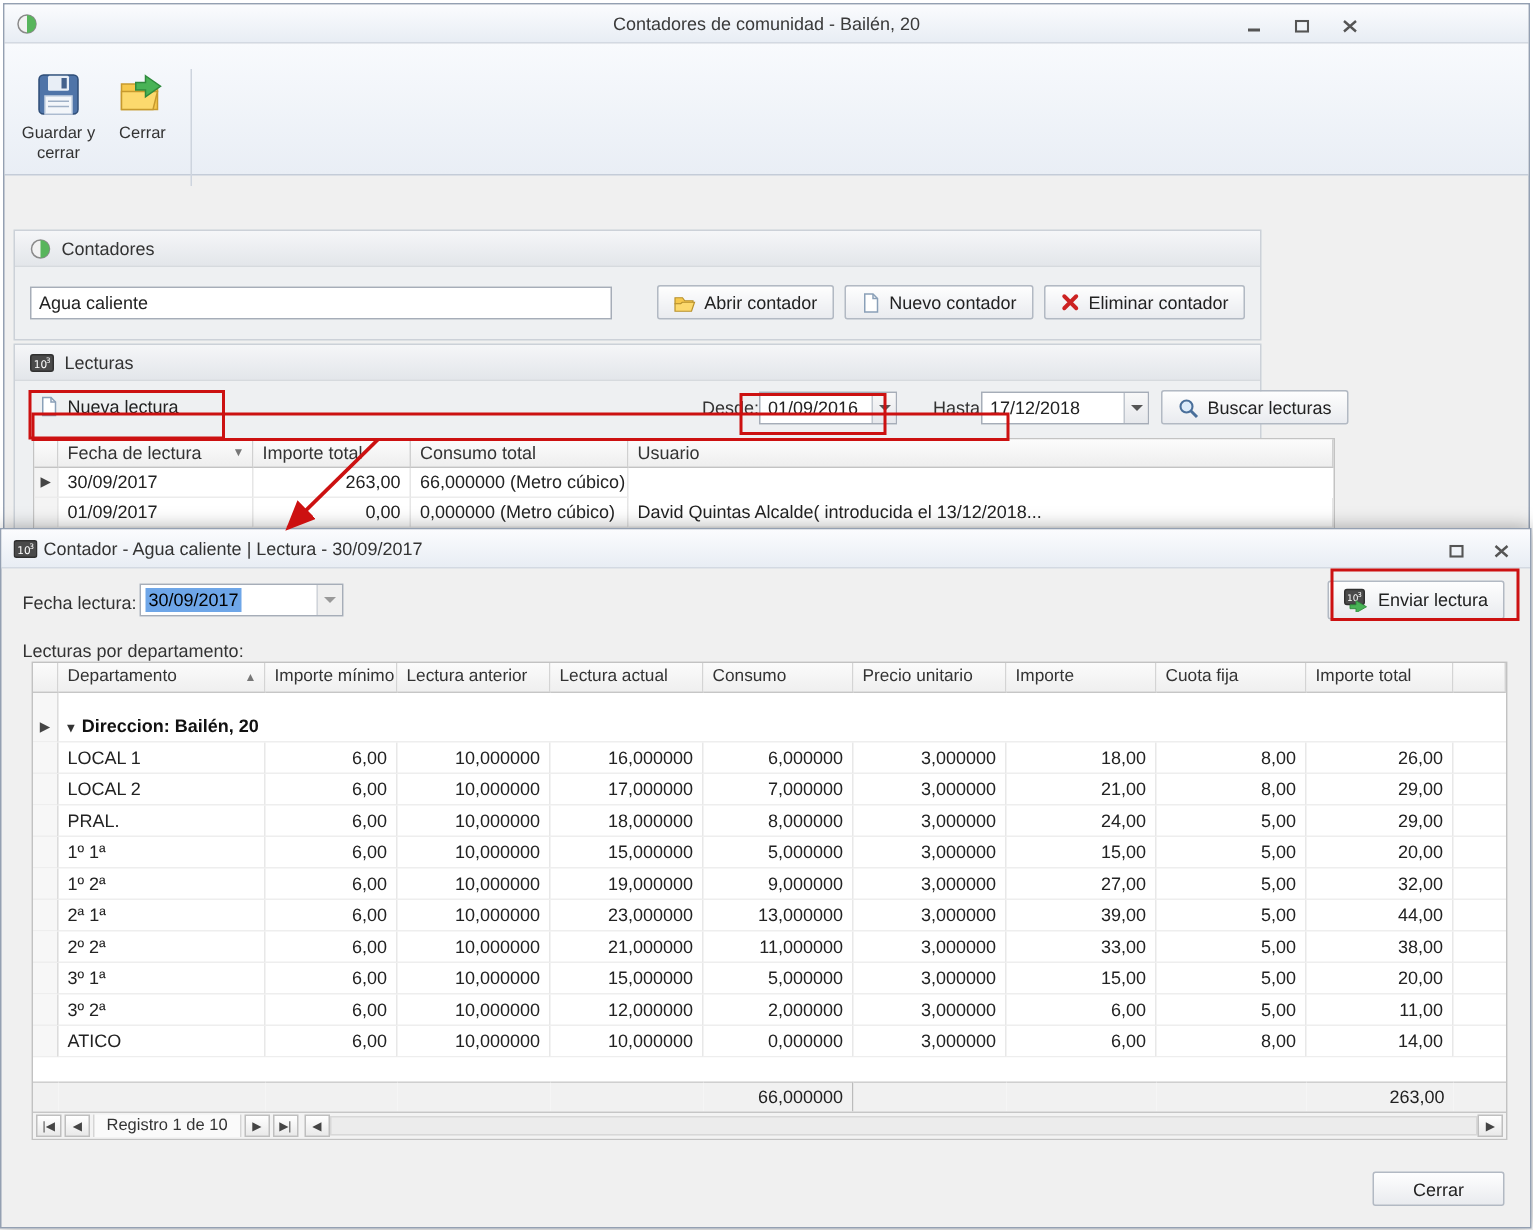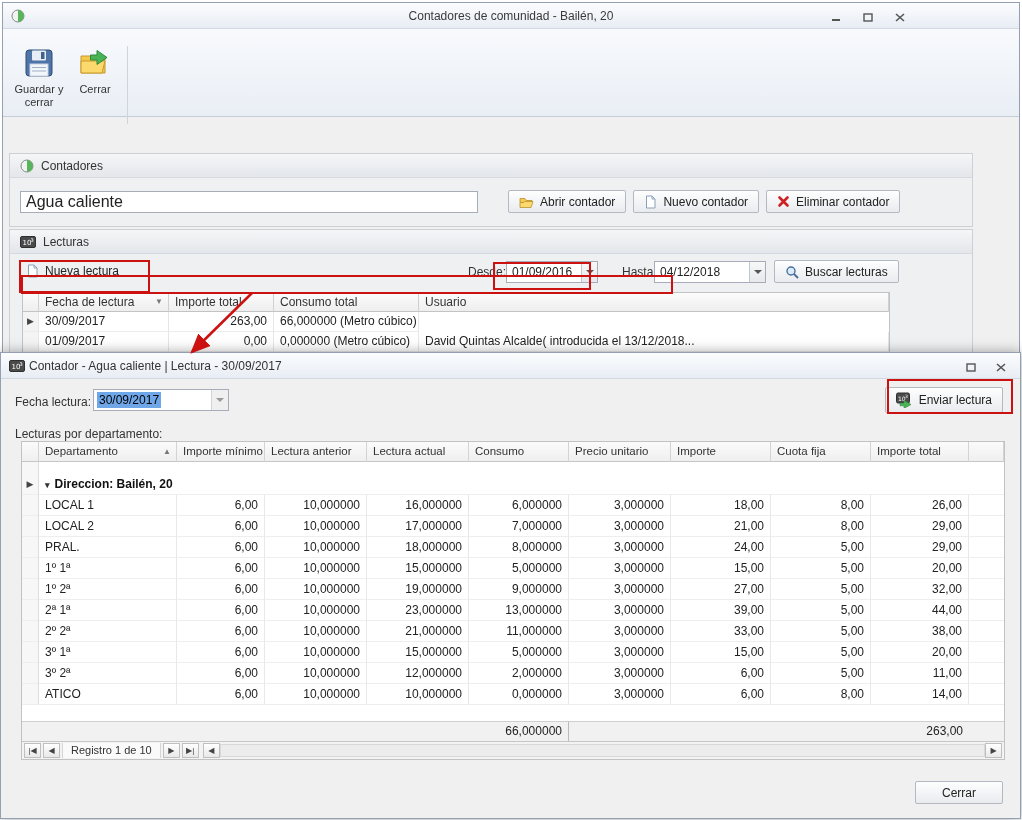--- a/index.html
+++ b/index.html
@@ -15,26 +15,26 @@
   .winbtn{width:14px;height:12px;display:flex;align-items:center;justify-content:center;cursor:default}
   
   .tabstrip{height:24px;background:linear-gradient(#eef1f6,#e6ebf2);display:flex;align-items:flex-end;padding-left:10px;position:relative}
   .tab{padding:3px 14px 3px;background:linear-gradient(#fefefe,#f2f5f9);border:1px solid #b9c3d1;border-bottom:none;border-radius:3px 3px 0 0;color:#333}
   .ribbon-collapse{position:absolute;right:116px;top:6px}
   .ribbon{height:88px;background:linear-gradient(#f8fafd,#e9eef5);border-bottom:1px solid #c4ccd8;display:flex;align-items:flex-start;padding:15px 8px}
   .ribbon-btn{width:56px;padding-top:3px;display:flex;flex-direction:column;align-items:center;text-align:center;font-size:11px;color:#333;line-height:13px;border-radius:3px}
   .ribbon-btn svg{margin-bottom:4px}
   .ribbon-sep{width:1px;height:78px;background:#cdd4de;margin:2px 4px 0}
   
-  .group{position:absolute;left:6px;width:964px;border:1px solid #ccd1d8;background:#eef0f2}
+  .group{position:absolute;left:6px;width:832px;border:1px solid #ccd1d8;background:#eef0f2}
   .group-header{height:24px;background:linear-gradient(#f5f6f8,#e3e6ea);border-bottom:1px solid #d6dade;display:flex;align-items:center;gap:7px;padding-left:10px;color:#333}
   #group-contadores{top:150px;height:74px}
   #group-lecturas{top:226px;height:130px}
   .cont-body{display:flex;align-items:center;padding:12px 10px 0}
-  .text-input{width:458px;height:22px;background:#fff;border:1px solid #a6adb8;padding:0 5px;font-family:"Liberation Sans",sans-serif;font-size:16px;color:#222}
+  .text-input{width:458px;height:22px;background:#fff;border:1px solid #a6adb8;padding:0 5px;font-family:"Liberation Sans",sans-serif;font-size:12px;color:#222}
   .btn{display:inline-flex;align-items:center;gap:6px;height:23px;padding:0 10px;background:linear-gradient(#fefefe,#e9ebef);border:1px solid #b2b9c3;border-radius:2px;font-size:12px;color:#222;white-space:nowrap}
   .btn.first{margin-left:30px}
   .btn + .btn{margin-left:7px}
   
   .lect-toolbar{position:relative;height:38px}
   .flatbtn{position:absolute;left:10px;top:8px;display:flex;align-items:center;gap:6px;padding:2px 6px;color:#222}
   .tb-label{position:absolute;top:11px;color:#333}
   .combo{position:absolute;top:7px;height:22px;background:#fff;border:1px solid #a6adb8;display:flex;align-items:center}
   .combo .val{flex:1;padding:0 5px;white-space:nowrap;overflow:hidden}
   .combo .drop{width:16px;height:100%;border-left:1px solid #c0c6ce;background:linear-gradient(#f8f8f8,#e6e8ec);display:flex;align-items:center;justify-content:center}
@@ -210,21 +210,21 @@
       </span>
       <span class="tb-label" style="left:458px">Desde:</span>
       <span class="combo" style="left:496px;width:92px">
         <span class="val">01/09/2016</span>
         <span class="drop">
             <span class="tri"></span>
           </span>
       </span>
       <span class="tb-label" style="left:612px">Hasta:</span>
       <span class="combo" style="left:644px;width:112px">
-        <span class="val">04/12/2018</span>
+        <span class="val">17/12/2018</span>
         <span class="drop">
             <span class="tri"></span>
           </span>
       </span>
       <span class="btn" id="buscar-btn">
         <span>
           <svg width="14" height="14" viewBox="0 0 14 14">
               <circle cx="6" cy="6" r="4" fill="#dcebfa" stroke="#4a6f9a" stroke-width="1.4"></circle>
               <line x1="9" y1="9" x2="13" y2="13" stroke="#4a6f9a" stroke-width="2"></line>
             </svg>

